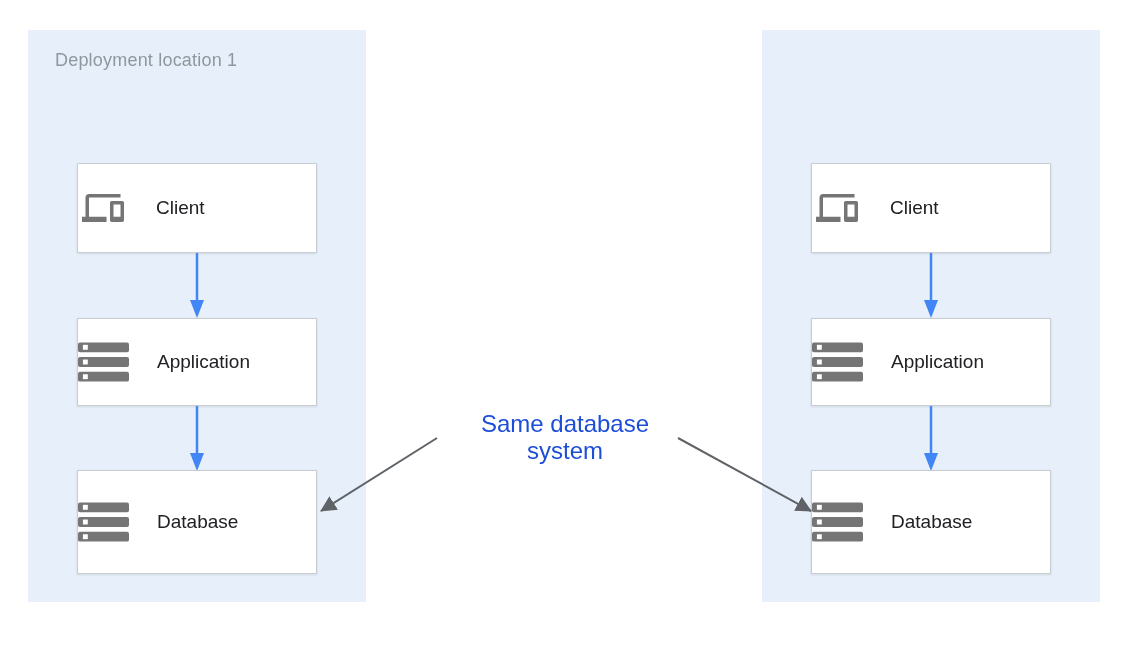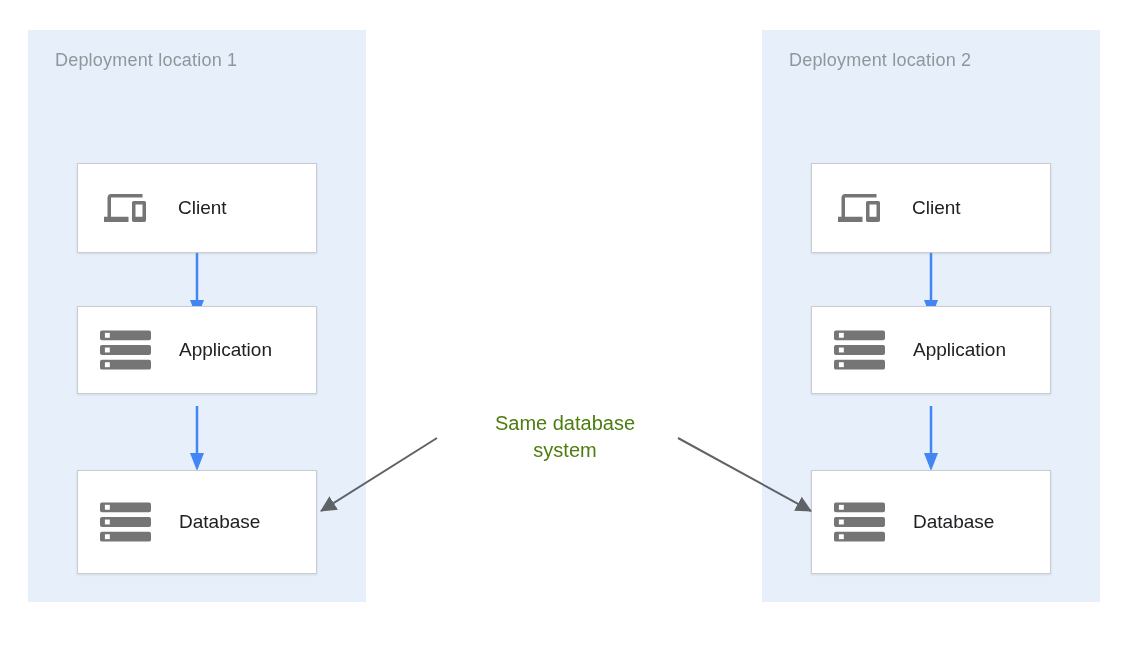--- a/index.html
+++ b/index.html
@@ -31,47 +31,46 @@
 
   .node {
     position: absolute;
     left: 49px;
     width: 240px;
     background: #ffffff;
     border: 1px solid #c9cdd1;
     box-shadow: 0 1px 2px rgba(60,64,67,0.12);
     display: flex;
     align-items: center;
-    padding-left: 22px;
   }
   .node-client      { top: 133px; height: 90px; }
-  .node-application { top: 276px; height: 88px; }
+  .node-application { top: 288px; height: 88px; }
   .node-database    { top: 440px; height: 104px; }
 
   .node-icon { flex: 0 0 auto; display: flex; align-items: center; }
   .node-label {
     margin-left: 28px;
     font-size: 19px;
     color: #202124;
     white-space: nowrap;
   }
 
   .flow-arrow { position: absolute; left: 158px; width: 22px; height: 66px; }
   .flow-arrow.a1 { top: 223px; }
   .flow-arrow.a2 { top: 376px; }
 
   .center-label {
     position: absolute;
     left: 470px;
     top: 410px;
     width: 190px;
     text-align: center;
-    font-size: 20px;
+    font-size: 24px;
     line-height: 27px;
-    color: #4d7c0f;
+    color: #1d4ed8;
   }
 
   .annotation-arrows {
     position: absolute;
     left: 280px;
     top: 415px;
     width: 560px;
     height: 110px;
   }
 </style>
@@ -125,21 +124,20 @@
           <rect x="5" y="2.5" width="5" height="5" fill="#ffffff"></rect>
           <rect x="5" y="17.5" width="5" height="5" fill="#ffffff"></rect>
           <rect x="5" y="32.5" width="5" height="5" fill="#ffffff"></rect>
         </svg>
       </span>
       <span class="node-label">Database</span>
     </div>
   </div>
 
   <div class="panel right">
-    <div class="panel-title">Deployment location 2</div>
 
     <div class="node node-client">
       <span class="node-icon">
         <svg width="50" height="42" viewBox="0 0 24 24" aria-hidden="true">
           <path fill="#757575" d="M4 6h18V4H4c-1.1 0-2 .9-2 2v11H0v3h14v-3H4V6zm19 2h-6c-.55 0-1 .45-1 1v10c0 .55.45 1 1 1h6c.55 0 1-.45 1-1V9c0-.55-.45-1-1-1zm-1 9h-4v-7h4v7z"></path>
         </svg>
       </span>
       <span class="node-label">Client</span>
     </div>
 

